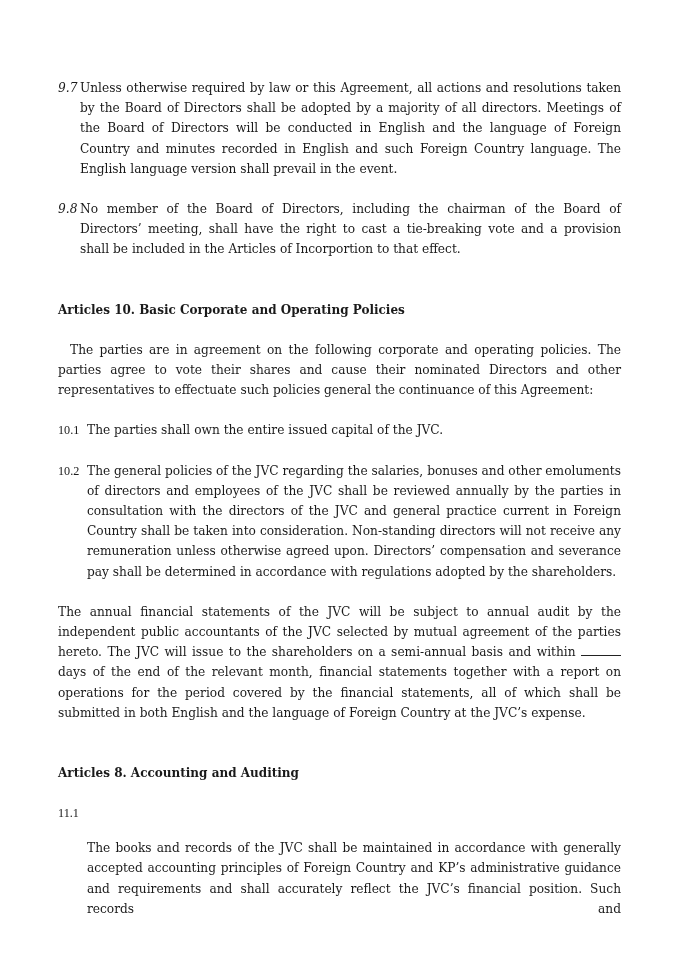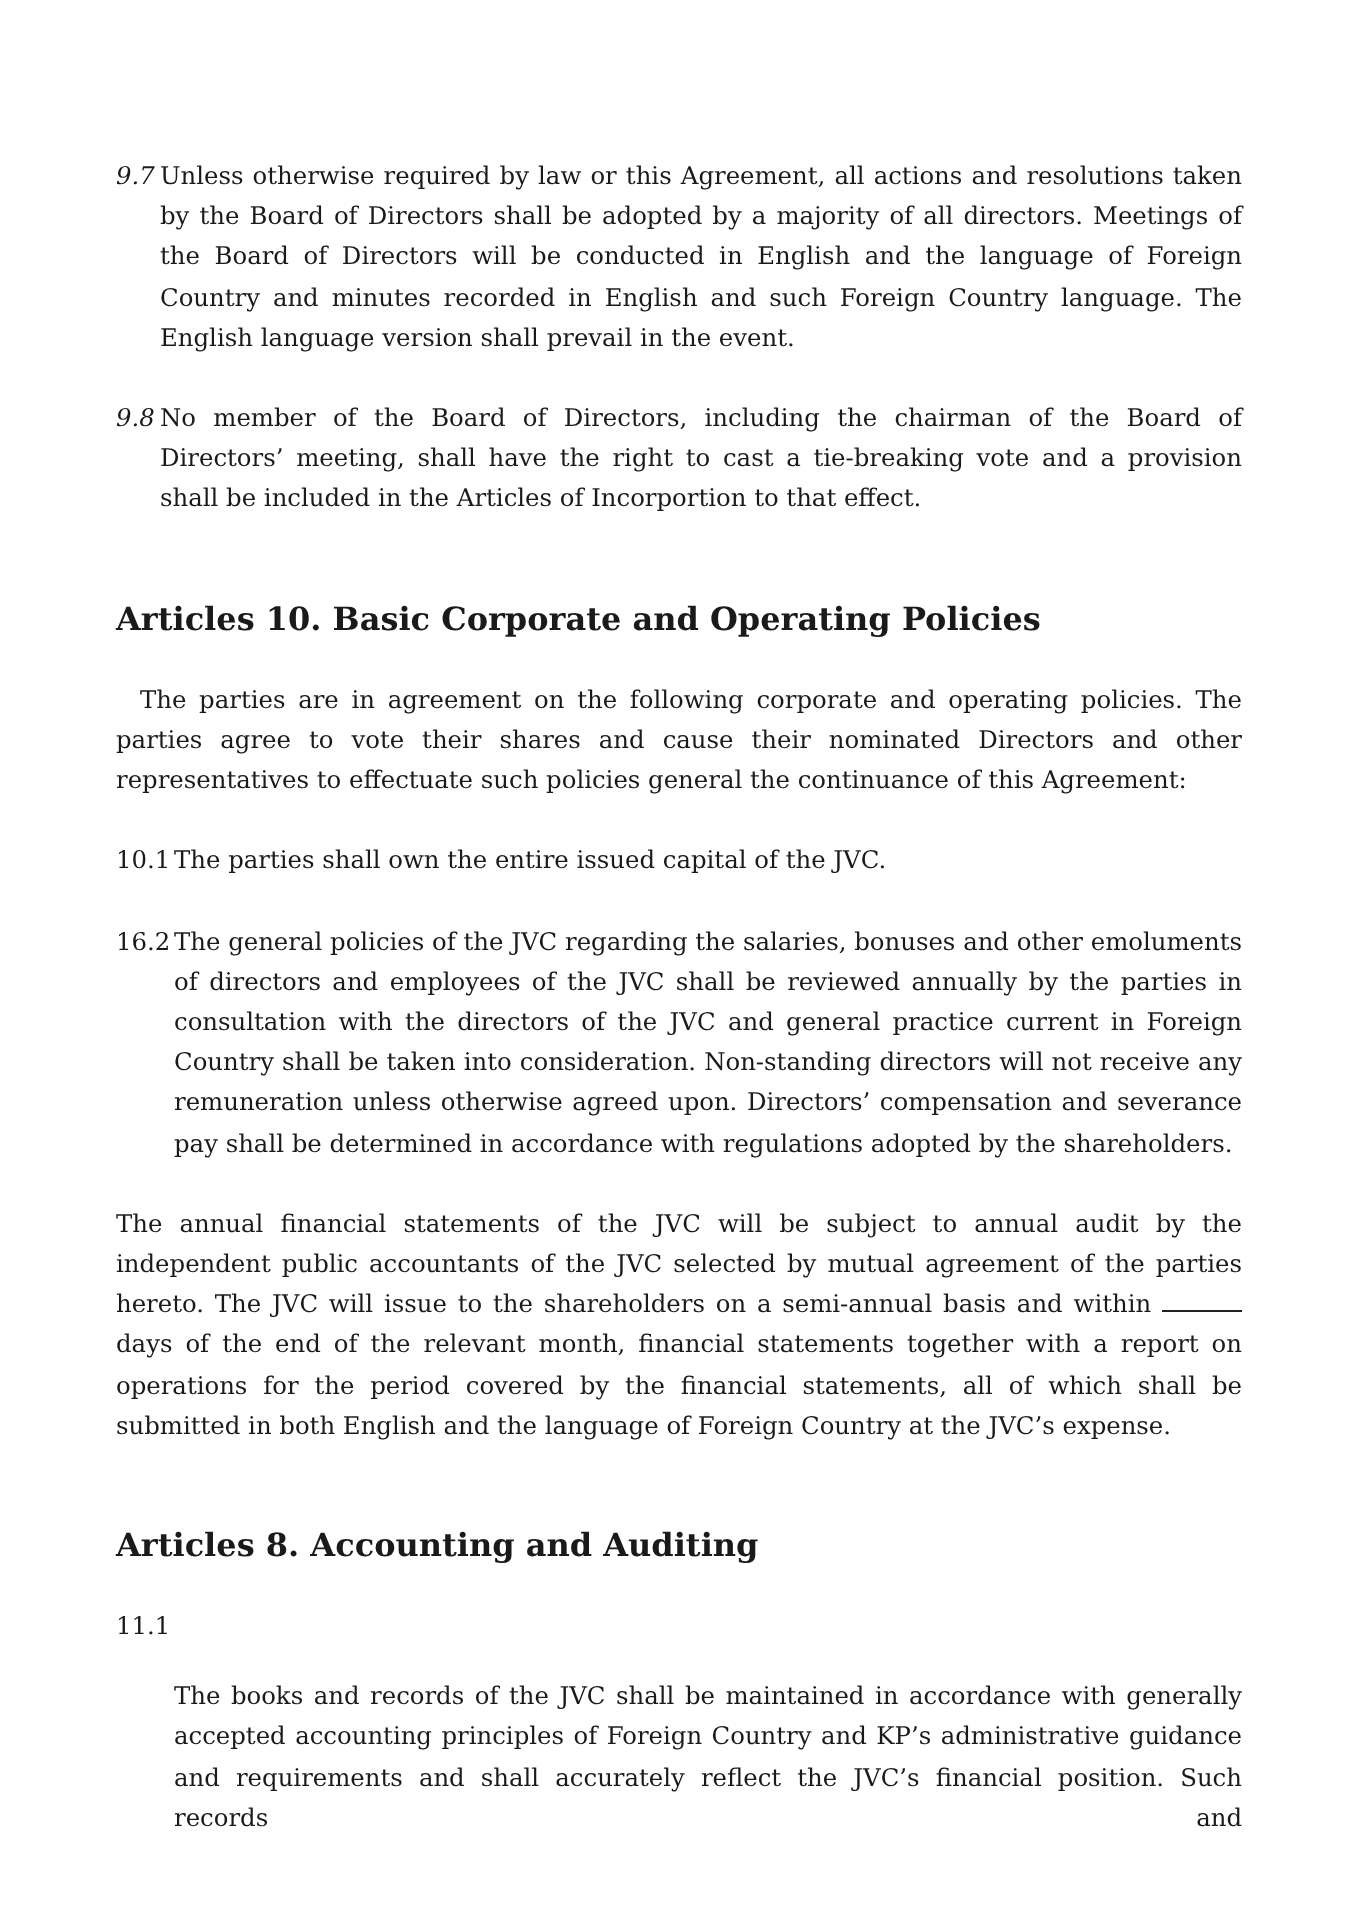--- a/index.html
+++ b/index.html
@@ -2,23 +2,23 @@
 <html><head>
 <meta charset="utf-8">
 <style>
   html, body { margin: 0; padding: 0; background: #ffffff; }
   body { width: 680px; height: 962px; position: relative; overflow: hidden;
          font-family: "DejaVu Serif", "Liberation Serif", serif; color: #1a1a1a; }
   .page { position: absolute; left: 58px; top: 78px; width: 563px; font-size: 12.2px; line-height: 20.2px; }
   .item { display: flex; text-align: justify; }
   .num { flex: 0 0 auto; white-space: pre; }
   .num-9 { width: 22px; font-style: italic; }
-  .num-10 { width: 29px; }
+  .num-10 { width: 29px; font-family: Liberation Serif, serif; }
   .body { flex: 1 1 auto; text-align: justify; text-align-last: left; }
-  .heading { font-weight: bold; font-size: 16px; }
+  .heading { font-weight: bold; font-size: 12px; }
   .para { text-indent: 12px; text-align: justify; text-align-last: left; }
   .blank { display: inline-block; width: 40px; border-bottom: 1px solid #222; height: 12px; vertical-align: baseline; }
 </style>
 </head>
 <body>
 
 <div class="page">
 
   <div class="item">
     <span class="num num-9">9.7</span>
@@ -43,21 +43,21 @@
   <div style="height:20px"></div>
 
   <div class="item">
     <span class="num num-10">10.1</span>
     <span class="body">The parties shall own the entire issued capital of the JVC.</span>
   </div>
 
   <div style="height:20px"></div>
 
   <div class="item">
-    <span class="num num-10">16.2</span>
+    <span class="num num-10">10.2</span>
     <span class="body">The general policies of the JVC regarding the salaries, bonuses and other emoluments of directors and employees of the JVC shall be reviewed annually by the parties in consultation with the directors of the JVC and general practice current in Foreign Country shall be taken into consideration. Non-standing directors will not receive any remuneration unless otherwise agreed upon. Directors’ compensation and severance pay shall be determined in accordance with regulations adopted by the shareholders.</span>
   </div>
 
   <div style="height:20px"></div>
 
   <div class="item">
     <span class="body"><span>The annual financial statements of the JVC will be subject to annual audit by the independent public accountants of the JVC selected by mutual agreement of the parties hereto. The JVC will issue to the shareholders on a semi-annual basis and within</span> <span class="blank"></span> <span>days of the end of the relevant month, financial statements together with a report on operations for the period covered by the financial statements, all of which shall be submitted in both English and the language of Foreign Country at the JVC’s expense.</span></span>
   </div>
 
   <div style="height:40px"></div>

